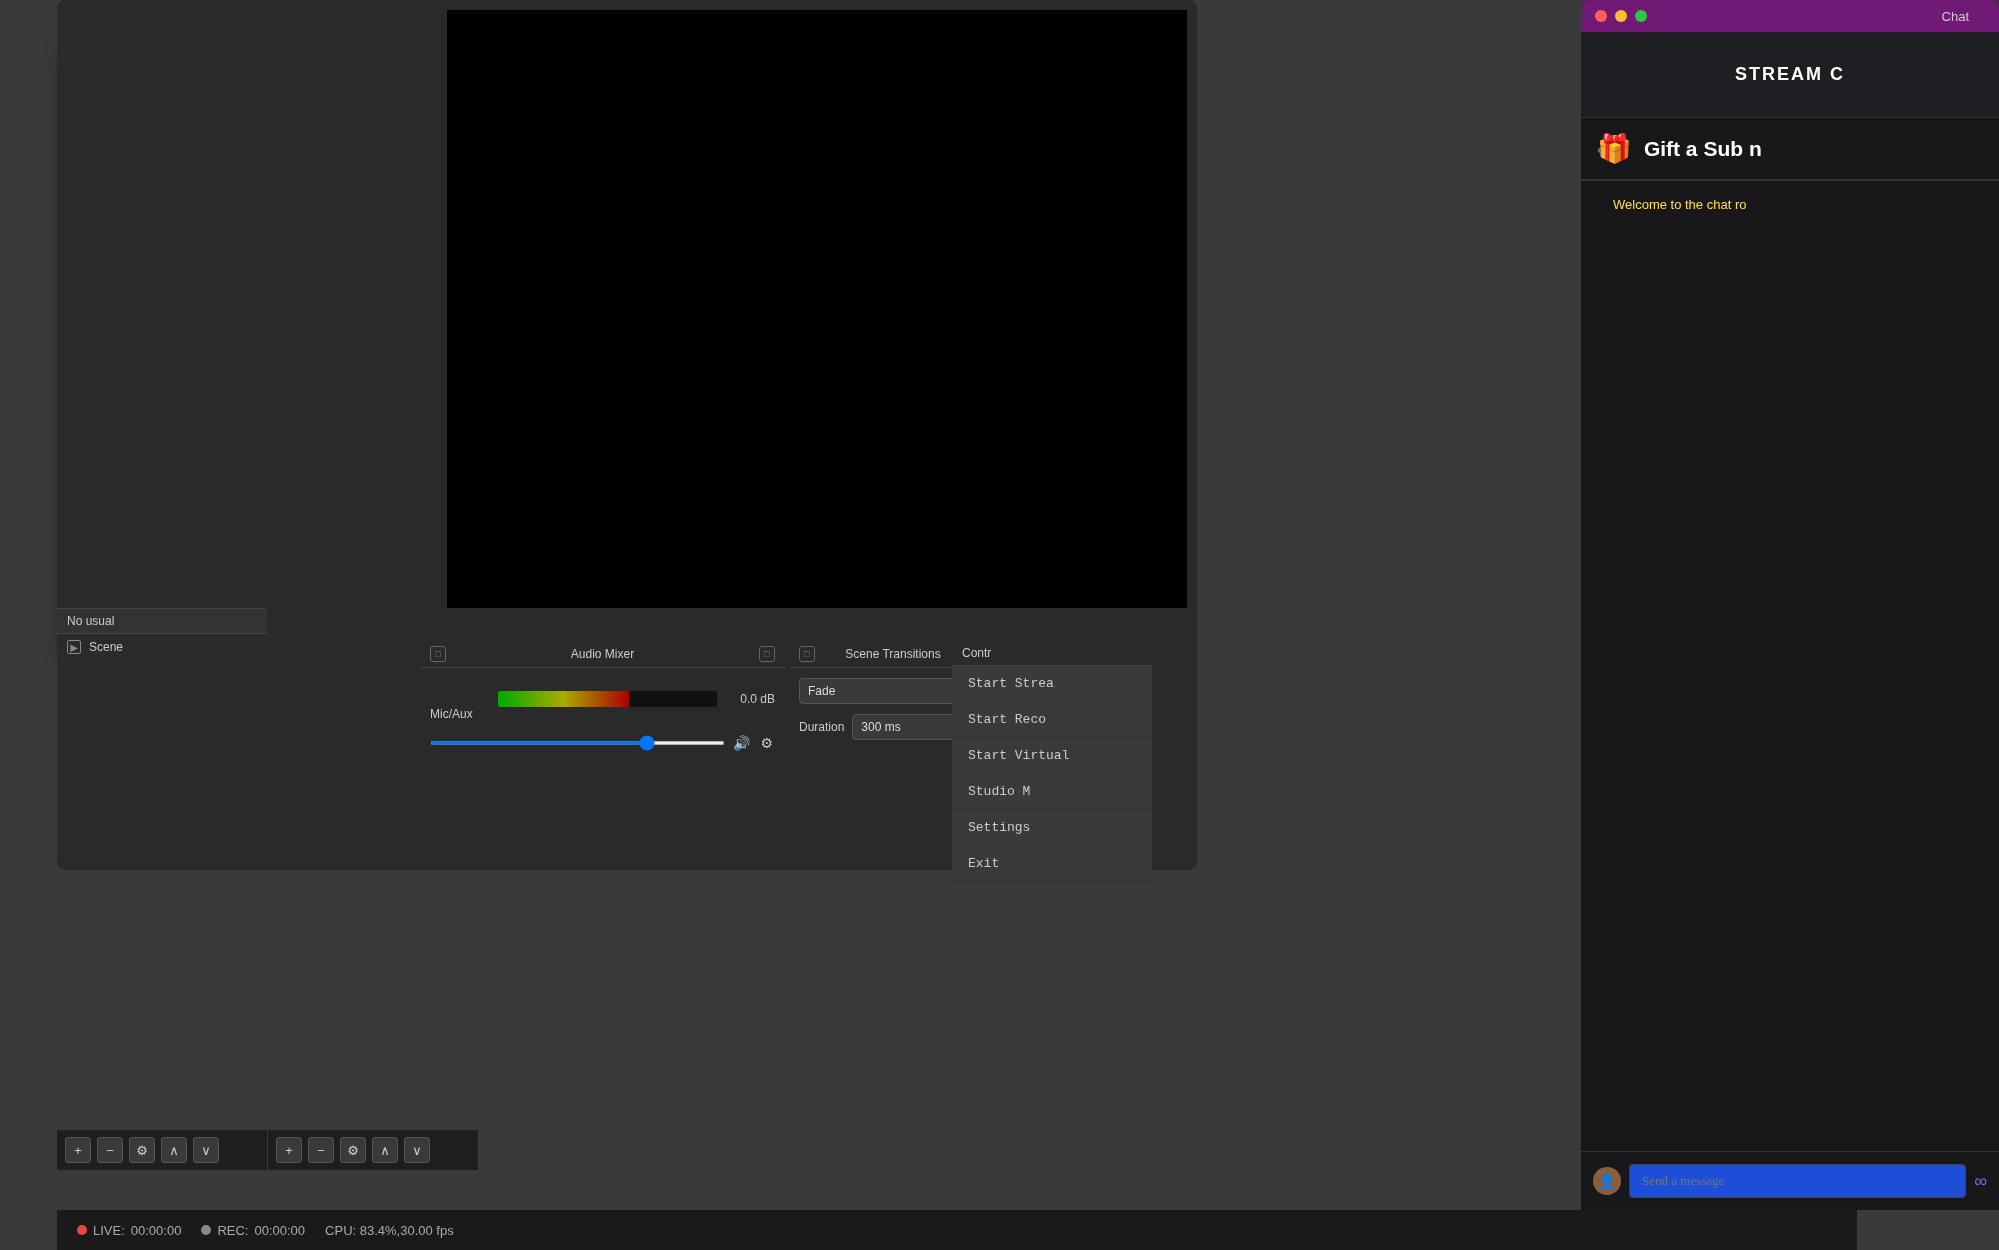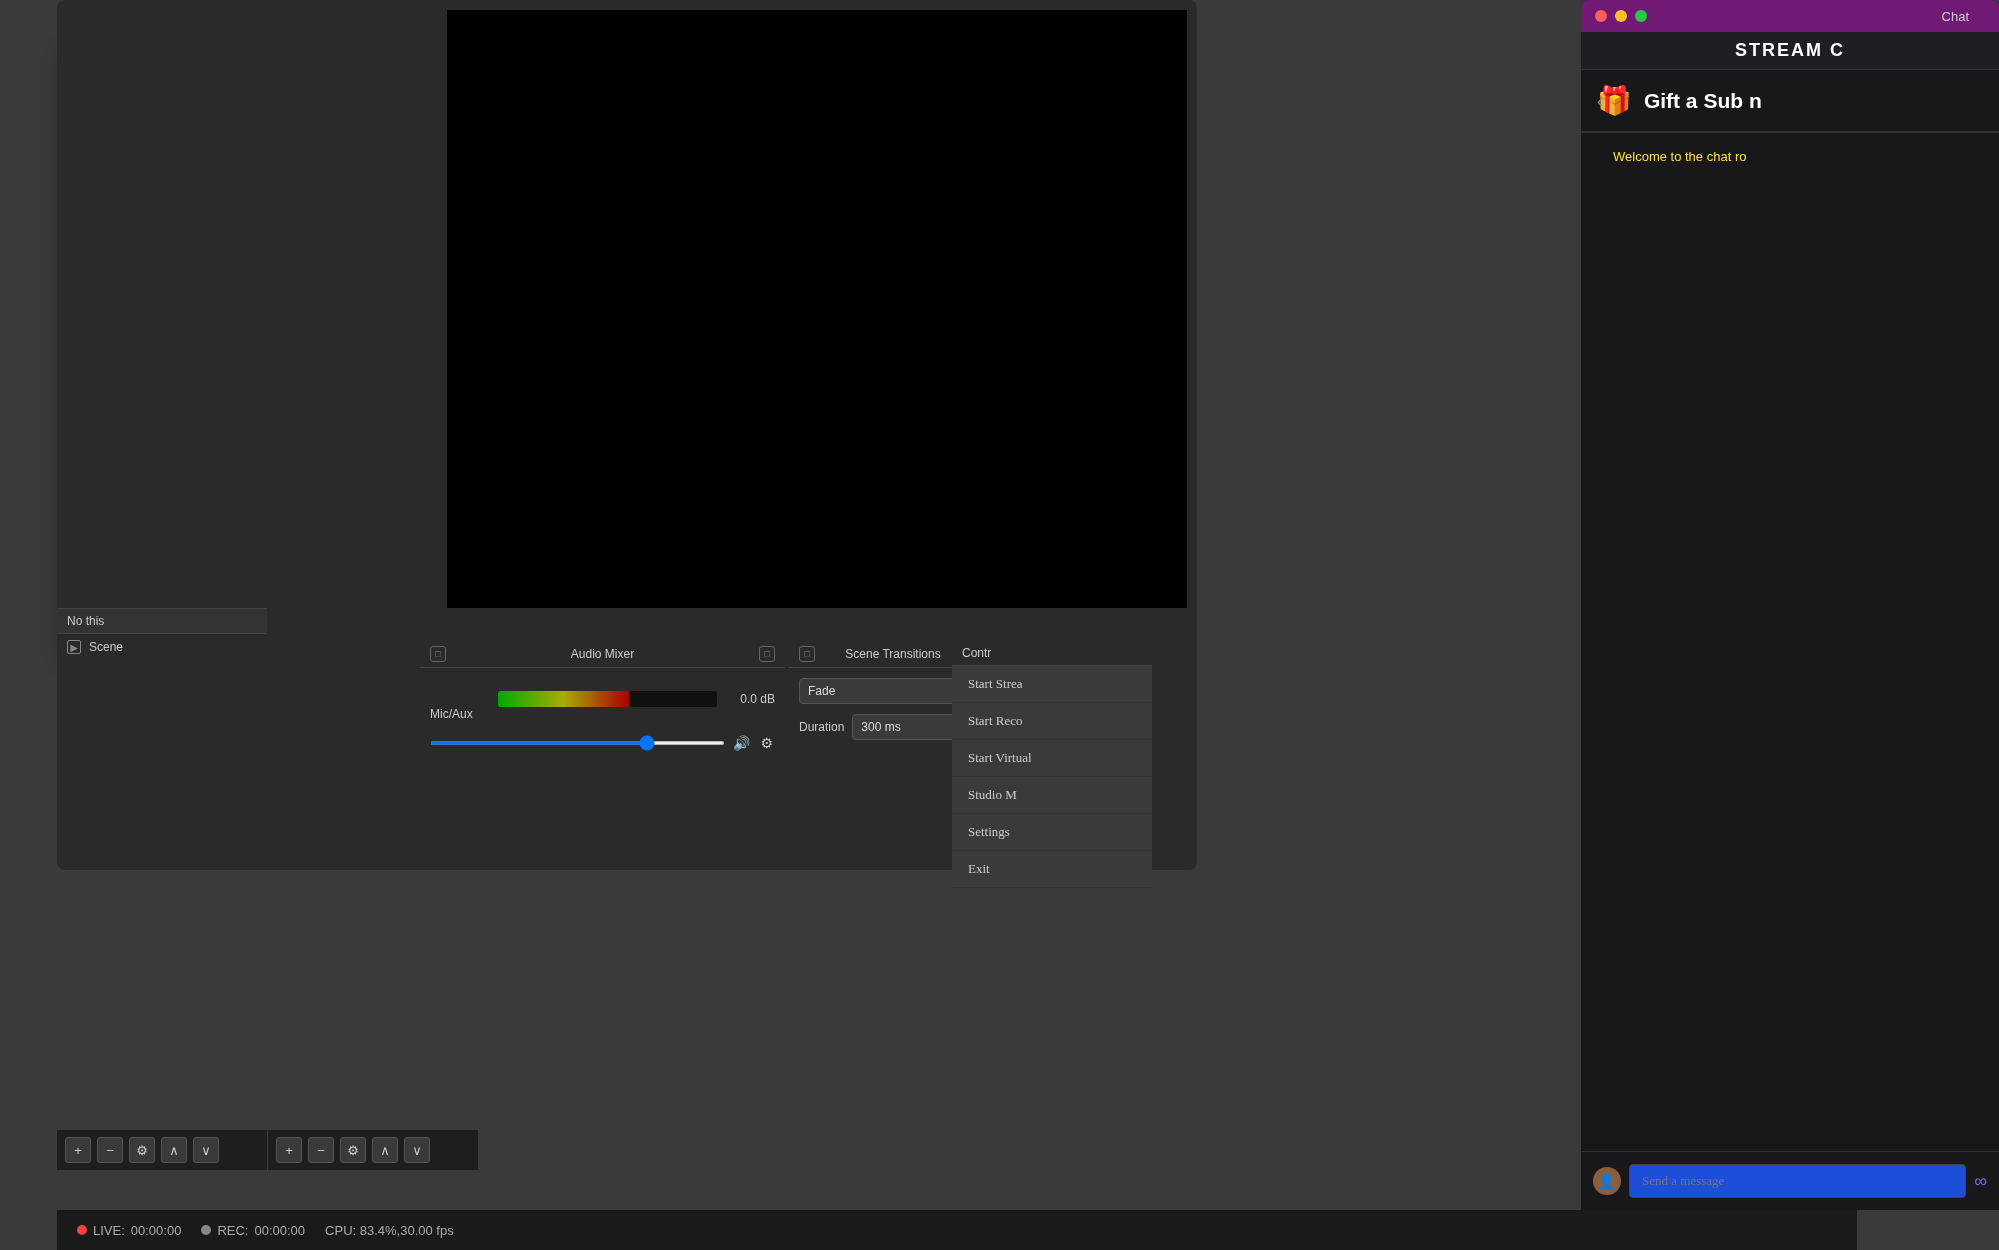--- a/index.html
+++ b/index.html
@@ -471,21 +471,21 @@
     .ctrl-btn {
       display: block;
       width: 100%;
       background: #3a3a3a;
       border: none;
       color: #ccc;
       font-size: 13px;
       text-align: left;
       padding: 10px 16px;
       cursor: pointer;
-      font-family: Liberation Serif, serif;
+      font-family: Liberation Mono, monospace;
       border-bottom: 1px solid #333;
     }
 
     .toolbar-btn {
       background: #3a3a3a;
       border: 1px solid #555;
       border-radius: 3px;
       color: #ccc;
       width: 26px; height: 26px;
       display: flex; align-items: center; justify-content: center;
@@ -515,21 +515,21 @@
 
     .chat-title-text {
       position: absolute;
       right: 30px;
       color: #ccc;
       font-size: 13px;
     }
 
     .chat-stream-header {
       background: #1f1f23;
-      padding: 8px 20px;
+      padding: 32px 20px;
       text-align: center;
       border-bottom: 1px solid #333;
     }
 
     .stream-channel {
       color: #fff;
       font-size: 18px;
       font-weight: 700;
       letter-spacing: 2px;
     }
@@ -683,21 +683,21 @@
   </div>
 </div>
 
 <div class="obs-main">
 
   <div class="preview-area"></div>
 </div>
 
 <div class="scenes-panel">
   <div class="panel-header-bar">
-    <span>No this</span>
+    <span>No usual</span>
   </div>
   <div class="scene-item">
     <div class="scene-icon">▶</div>
     <span>Scene</span>
   </div>
 </div>
 
 <div class="audio-mixer-section">
   <div class="section-header">
     <div class="section-icon">□</div>

